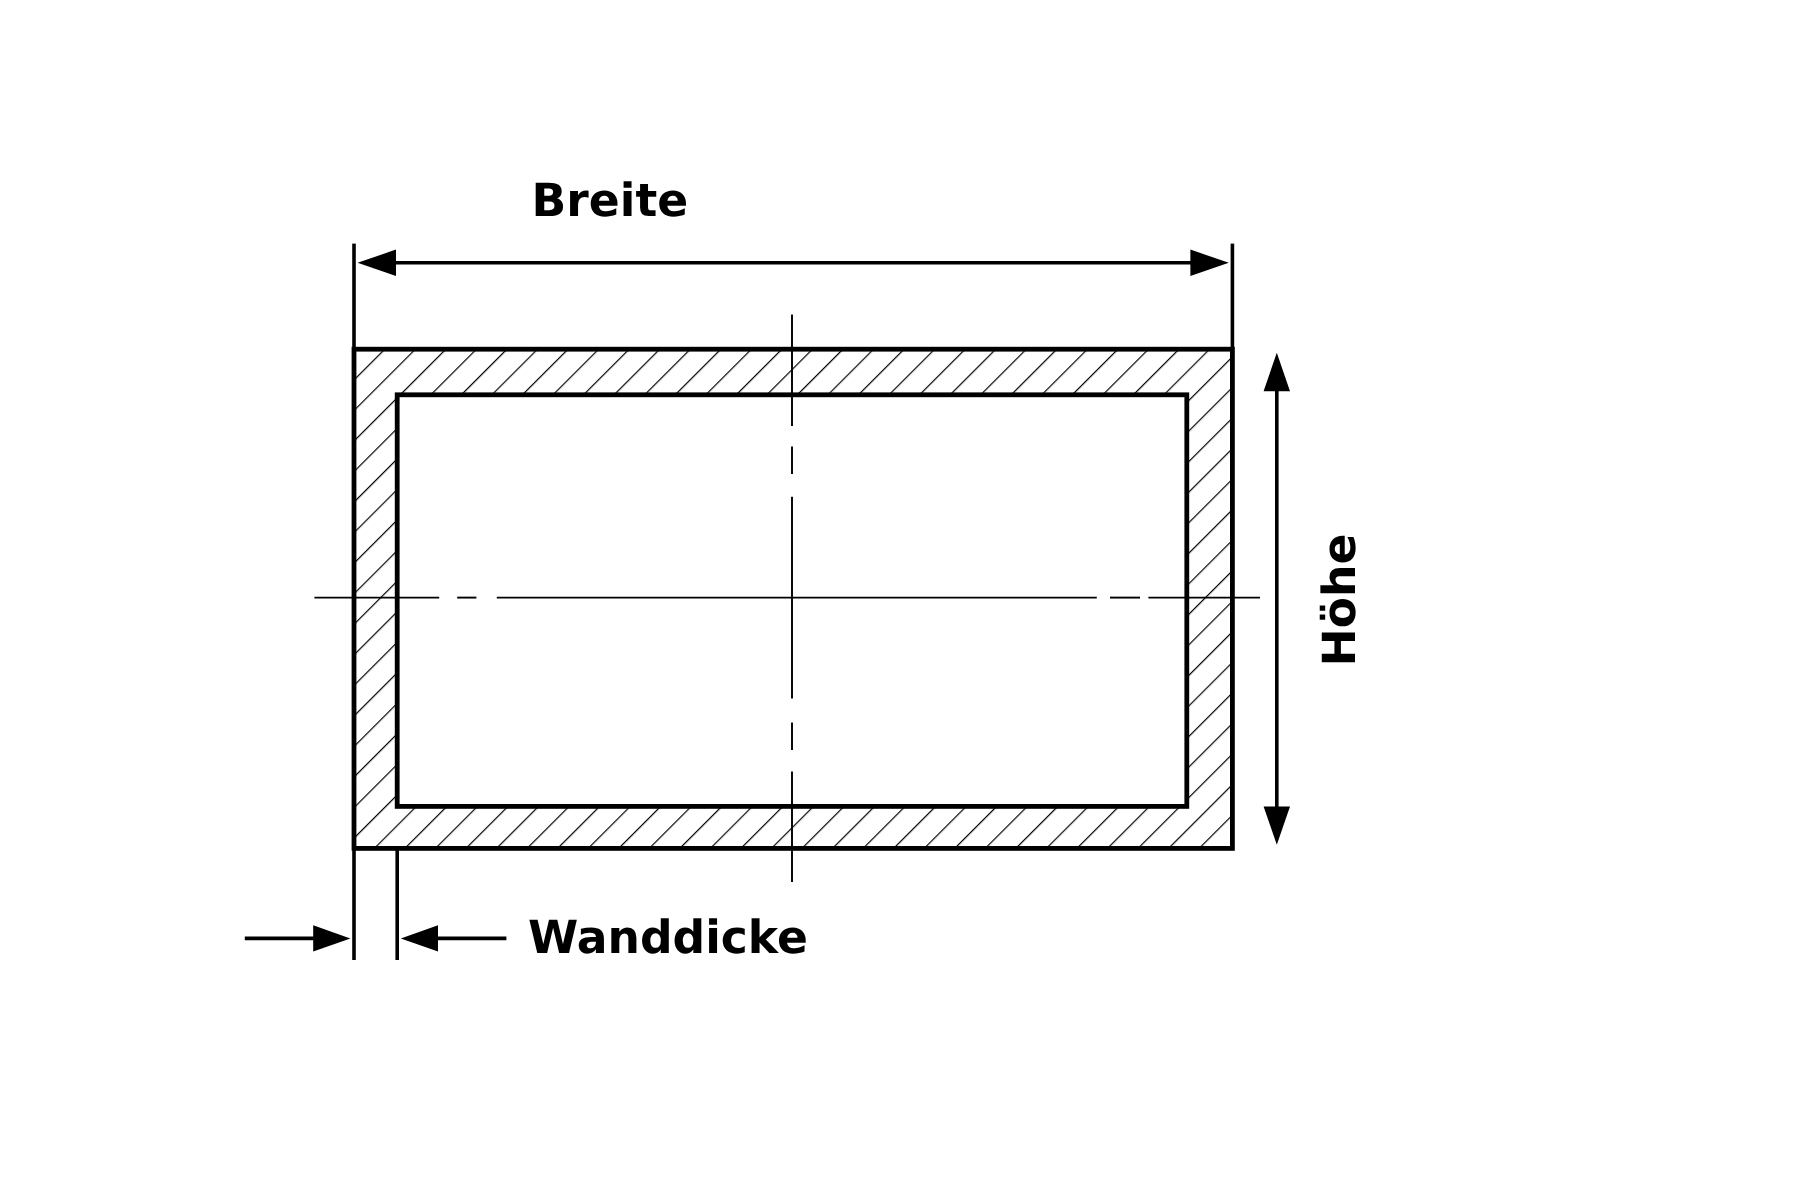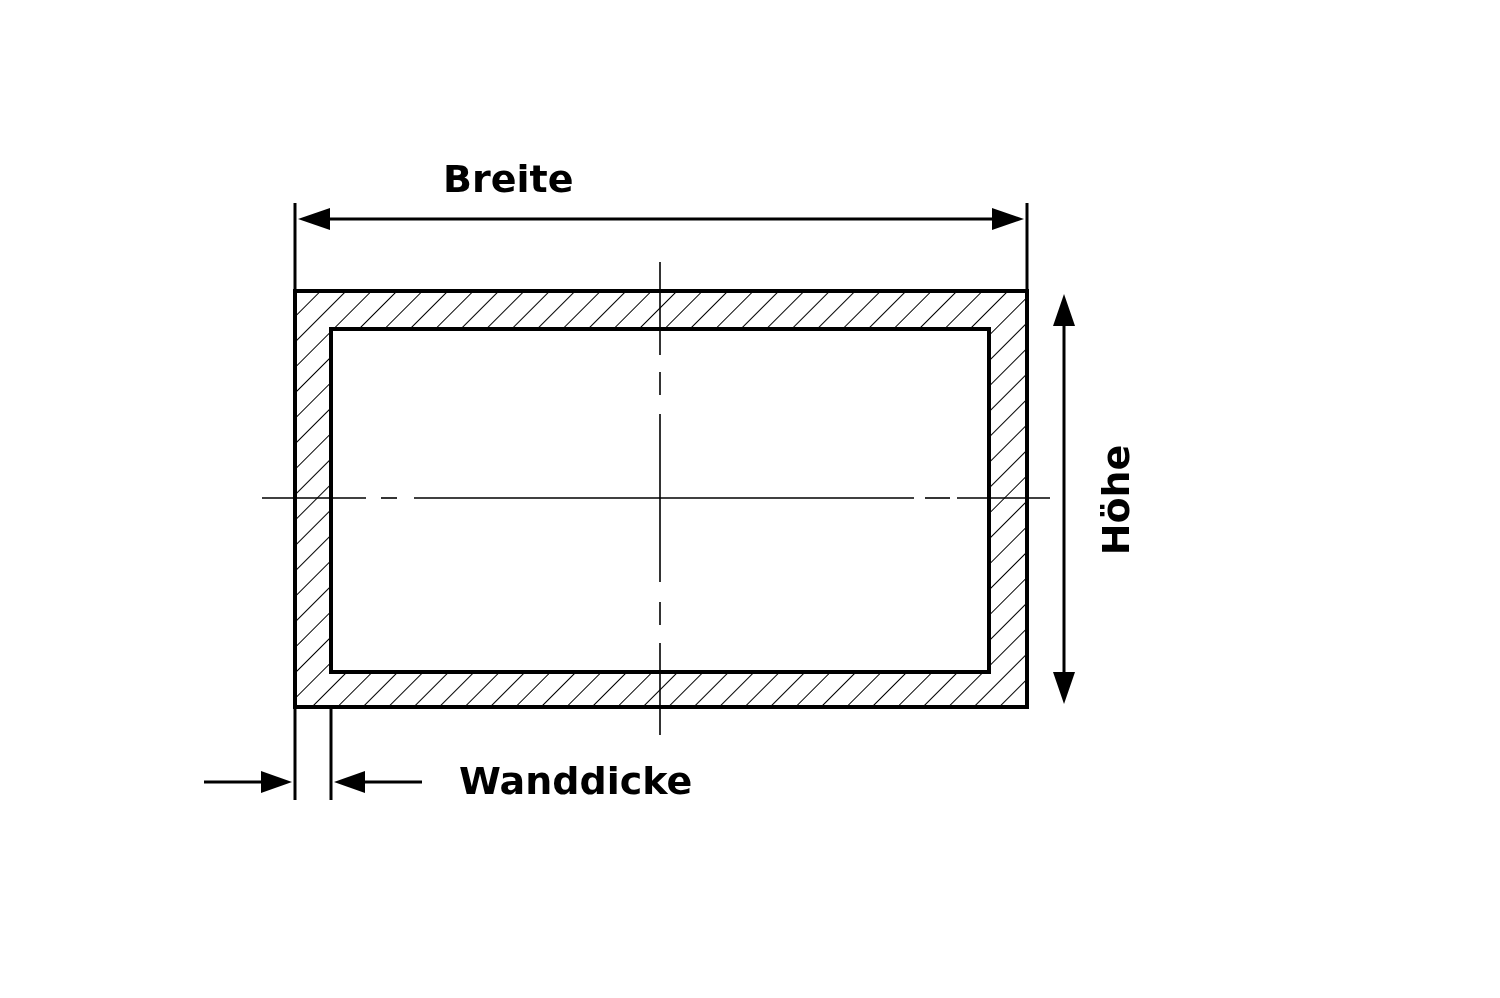--- a/index.html
+++ b/index.html
@@ -1,21 +1,21 @@
 <!DOCTYPE html>
 <html><head>
   <meta charset="utf-8">
   <style>
     html, body { margin: 0; padding: 0; background: #ffffff; }
     body { width: 1500px; height: 998px; position: relative; overflow: hidden;
            font-family: "DejaVu Sans", "Liberation Sans", sans-serif; }
     #drawing { position: absolute; left: 0; top: 0; width: 1500px; height: 998px; }
     .label { position: absolute; font-weight: bold; font-size: 38px; color: #000; line-height: 1; white-space: nowrap; }
-    #label-breite { left: 443px; top: 148px; margin-top: 12px; }
-    #label-wanddicke { left: 459px; top: 762px; text-align: center; }
+    #label-breite { left: 443px; top: 148px; }
+    #label-wanddicke { left: 440px; top: 762px; text-align: center; }
     #label-hoehe { left: 1116px; top: 500px; transform: translate(-50%, -50%) rotate(-90deg); transform-origin: center center; }
   </style>
 </head>
 <body>
 
 <svg id="drawing" width="1500" height="998" viewBox="0 0 1500 998" xmlns="http://www.w3.org/2000/svg">
   <defs>
     <pattern id="hatch" patternUnits="userSpaceOnUse" width="18" height="18" patternTransform="rotate(45)">
       <line x1="0" y1="0" x2="0" y2="18" stroke="#000" stroke-width="2"></line>
     </pattern>

